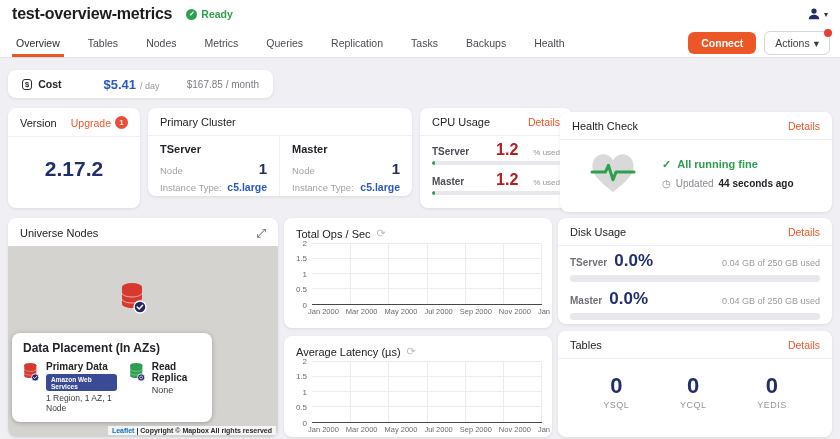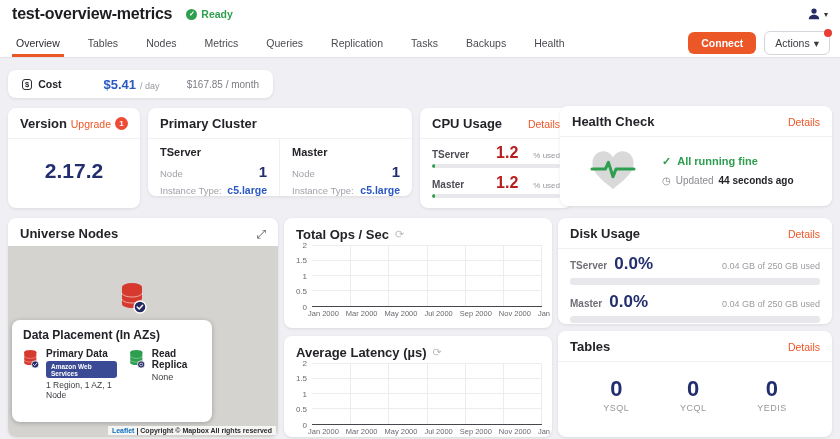--- a/index.html
+++ b/index.html
@@ -31,21 +31,21 @@
                  font-weight:bold; padding:5px 13px; cursor:pointer; font-family:inherit; }
   .btn-actions { position:relative; background:#fff; color:#3a3a40; border:1px solid #d5d5dc; border-radius:6px;
                  font-size:10.5px; padding:5px 10px; cursor:pointer; font-family:inherit; display:flex; align-items:center; gap:4px; }
   .btn-actions .dot { position:absolute; top:-3px; right:-3px; width:8px; height:8px; border-radius:50%; background:#e73e36; }
 
   
   .card { position:absolute; background:#fff; border-radius:8px; box-shadow:0 1px 3px rgba(35,35,41,.10); overflow:hidden; }
   .card-head { display:flex; align-items:center; justify-content:space-between; padding:8px 12px 7px;
                border-bottom:1px solid #eef0f3; }
   .card-head.noline { border-bottom:none; padding-bottom:3px; }
-  .card-title { font-size:13px; font-weight:bold; color:#232329; }
+  .card-title { font-size:11px; font-weight:normal; color:#232329; }
   .details-link { font-size:10.5px; color:#ec5728; text-decoration:none; cursor:pointer; }
 
   
   .cost { left:8px; top:70px; width:265px; height:28px; display:flex; align-items:center; padding:0 14px; }
   .cost-ico { border:1px solid #2b2b31; border-radius:3px; font-size:7.5px; font-weight:bold;
               padding:0 2px; height:11px; display:inline-flex; align-items:center; color:#2b2b31; margin-right:6px; }
   .cost-label { font-size:10.5px; font-weight:bold; color:#232329; }
   .cost-day { margin-left:42px; display:flex; align-items:baseline; gap:4px; }
   .cost-day b { font-size:13px; color:#2b59c3; }
   .cost-day small { font-size:9px; color:#97979d; }
@@ -77,35 +77,35 @@
   .cpu-top { display:flex; justify-content:space-between; align-items:baseline; }
   .cpu-label { font-size:10px; font-weight:bold; color:#4d4d55; }
   .cpu-value b { font-size:16px; color:#b91c1c; }
   .cpu-value small { font-size:8px; color:#97979d;margin-left:15px; }
   .bar { width:100%; background:#e7e7ec; border-radius:3px; overflow:hidden; }
   .bar.h4 { height:4px; margin:2px 0 6px; }
   .bar.h7 { height:7px; margin-top:4px; }
   .bar .fill { height:100%; background:#2e9e4f; border-radius:3px; }
 
   
-  .c-health { left:560px; top:106px; width:272px; height:100px; }
+  .c-health { left:560px; top:112px; width:272px; height:100px; }
   .hc-body { display:flex; align-items:center; padding:12px 16px; gap:26px; }
   .hc-heart { margin-left:14px; }
   .hc-line1 { display:flex; align-items:center; gap:6px; font-size:11px; color:#2e9e4f; font-weight:bold; }
   .hc-line2 { display:flex; align-items:center; gap:5px; font-size:10px; color:#8a8a92; margin-top:7px; }
   .hc-line2 b { color:#232329; }
   .hc-clock { font-size:10px; color:#8a8a92; }
 
   
   .c-universe { left:8px; top:218px; width:270px; height:219px; }
   .expand-ico { font-size:12px; color:#55555c; cursor:pointer; }
   .map { position:absolute; left:0; top:28px; right:0; bottom:0; background:#d4d3d0; cursor:grab; }
   .marker { position:absolute; left:112px; top:36px; width:28px; height:32px; }
   .placement { position:absolute; left:4px; bottom:15px; width:200px; background:#fff; border-radius:8px;
-               box-shadow:0 1px 5px rgba(0,0,0,.25); padding:8px 11px 22px; }
+               box-shadow:0 1px 5px rgba(0,0,0,.25); padding:8px 11px 9px; }
   .placement-title { font-size:12px; font-weight:bold; color:#232329; margin-bottom:6px; }
   .placement-cols { display:flex; gap:12px; }
   .pl-col { display:flex; gap:6px; }
   .pl-ico { width:17px; height:20px; flex:0 0 auto; margin-top:1px; }
   .pl-label { font-size:10px; font-weight:bold; color:#232329; }
   .pl-pill { display:inline-block; background:#3a4a94; color:#fff; font-size:6.5px; font-weight:bold;
              border-radius:3px; padding:1.5px 5px; margin:2px 0; }
   .pl-detail { font-size:8.5px; color:#3c3c42; }
   .pl-none { font-size:9px; color:#3c3c42; margin-top:2px; }
   .attribution { position:absolute; right:2px; bottom:2px; background:rgba(255,255,255,.78);

